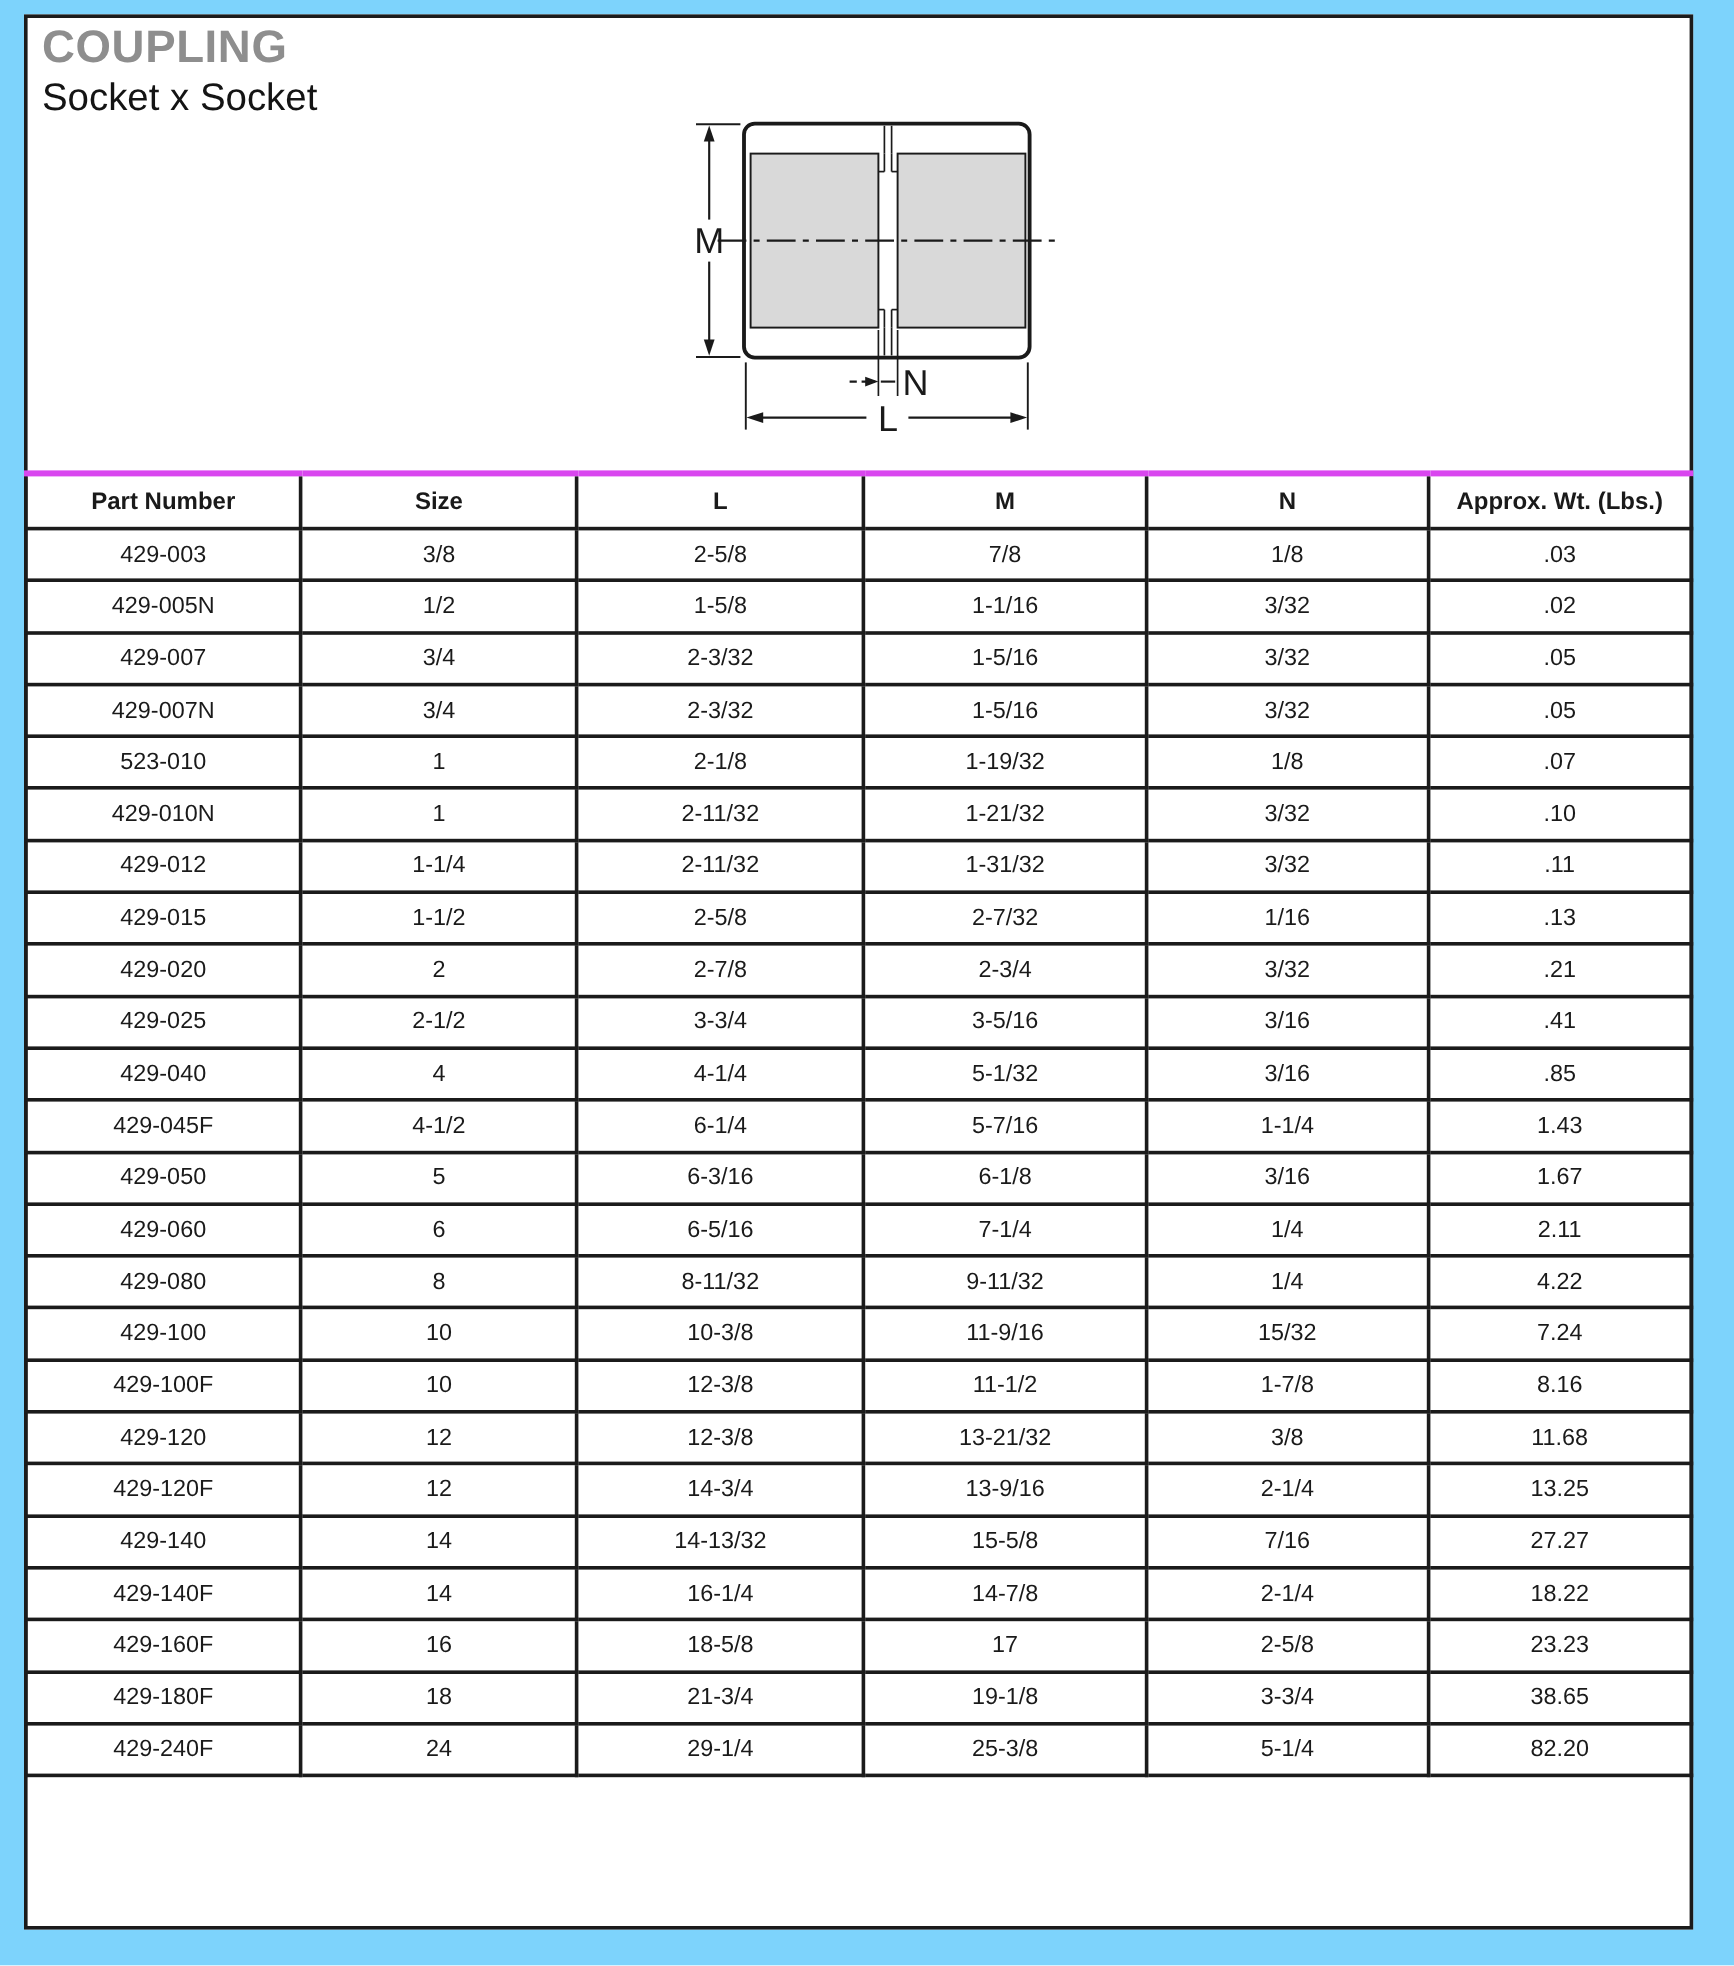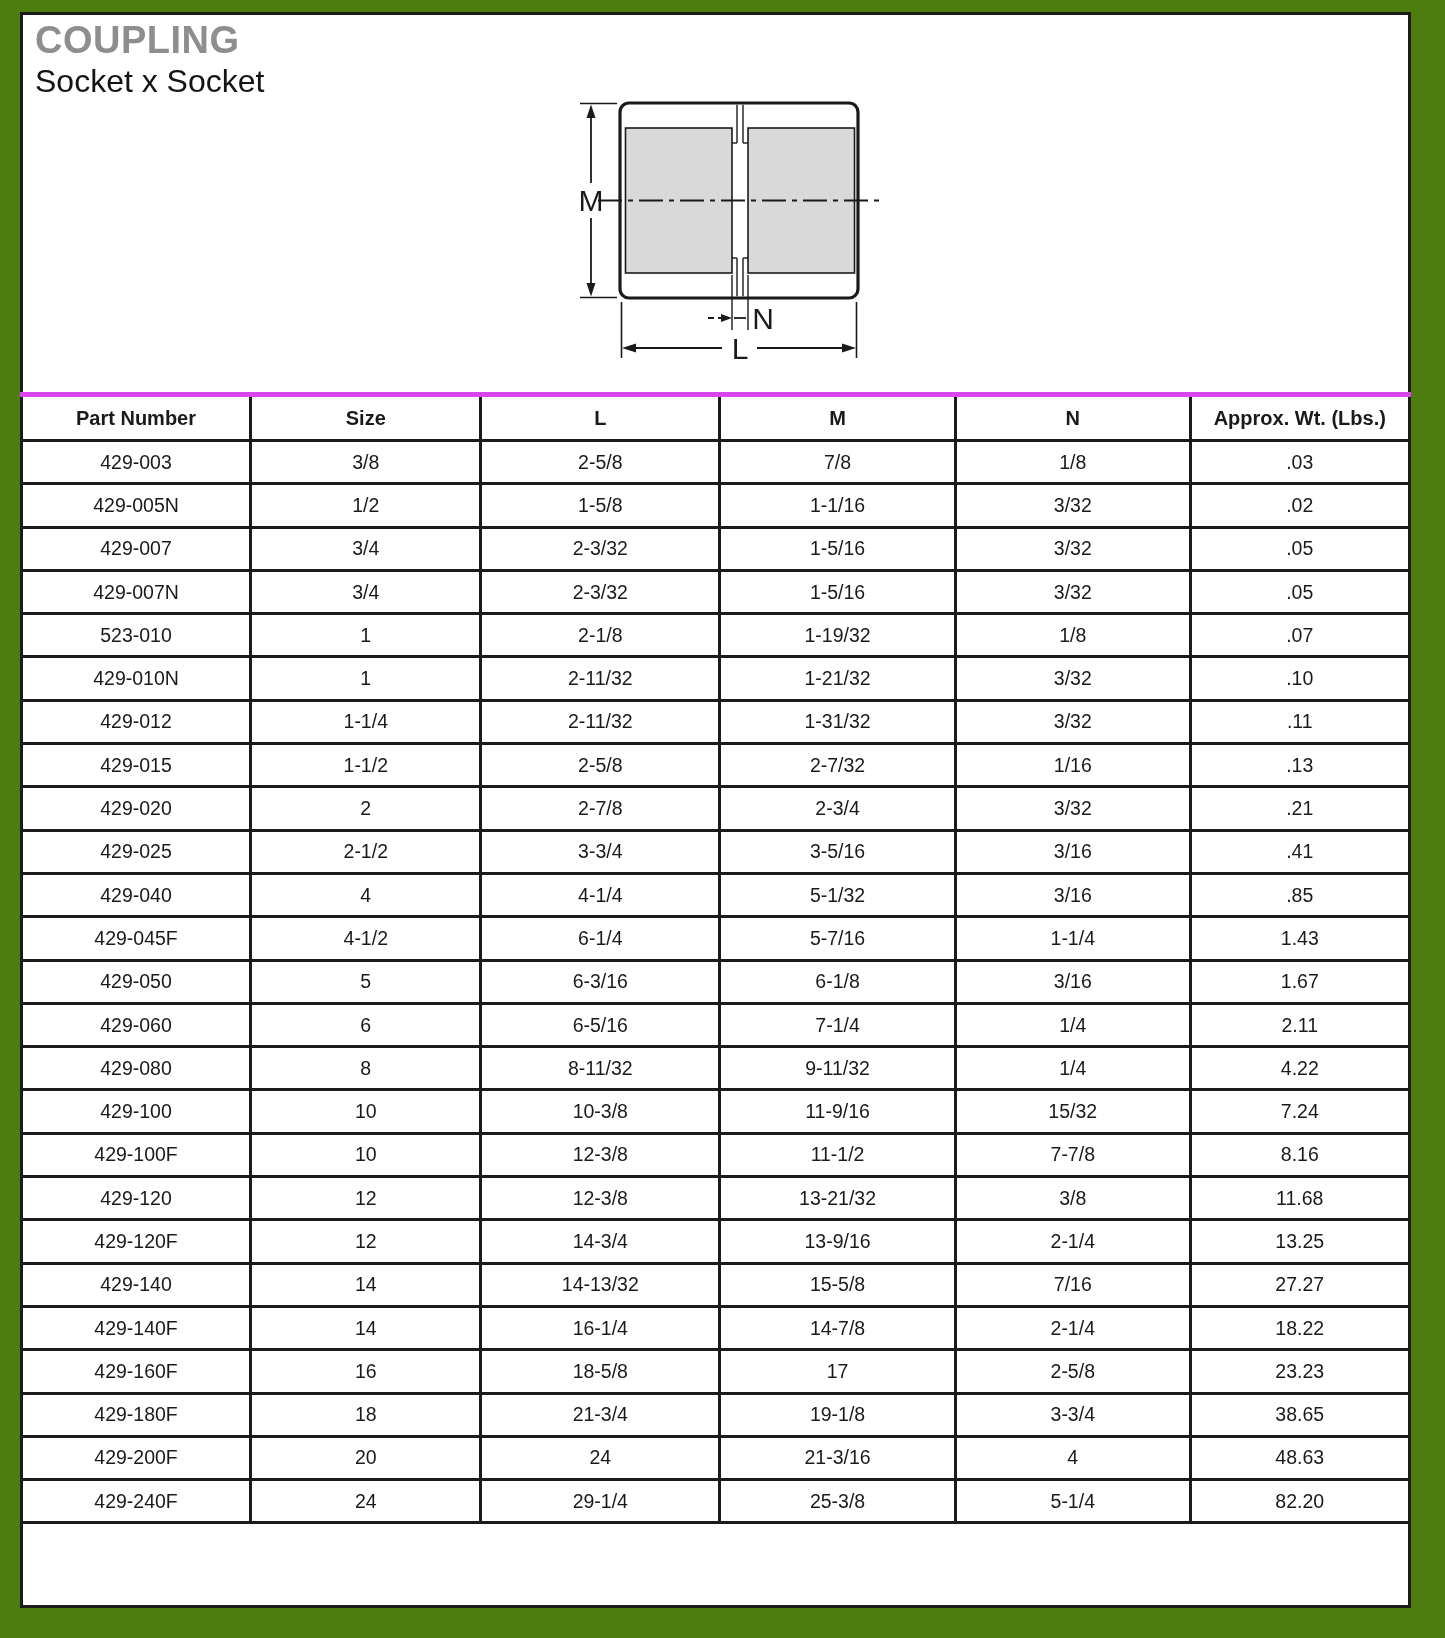--- a/index.html
+++ b/index.html
@@ -6,21 +6,21 @@
     margin: 0;
     padding: 0;
     background: #ffffff;
     font-family: "Liberation Sans", sans-serif;
     color: #1a1a1a;
   }
   .page {
     position: relative;
     width: 1445px;
     height: 1638px;
-    background: #4d7c0f;
+    background: #7dd3fc;
     overflow: hidden;
   }
   .frame {
     position: absolute;
     left: 20px;
     top: 12px;
     width: 1391px;
     height: 1596px;
     border: 3px solid #1b1b1b;
     box-sizing: border-box;
@@ -285,21 +285,21 @@
             <td>10-3/8</td>
             <td>11-9/16</td>
             <td>15/32</td>
             <td>7.24</td>
           </tr>
           <tr>
             <td>429-100F</td>
             <td>10</td>
             <td>12-3/8</td>
             <td>11-1/2</td>
-            <td>7-7/8</td>
+            <td>1-7/8</td>
             <td>8.16</td>
           </tr>
           <tr>
             <td>429-120</td>
             <td>12</td>
             <td>12-3/8</td>
             <td>13-21/32</td>
             <td>3/8</td>
             <td>11.68</td>
           </tr>
@@ -337,28 +337,20 @@
           </tr>
           <tr>
             <td>429-180F</td>
             <td>18</td>
             <td>21-3/4</td>
             <td>19-1/8</td>
             <td>3-3/4</td>
             <td>38.65</td>
           </tr>
           <tr>
-            <td>429-200F</td>
-            <td>20</td>
-            <td>24</td>
-            <td>21-3/16</td>
-            <td>4</td>
-            <td>48.63</td>
-          </tr>
-          <tr>
             <td>429-240F</td>
             <td>24</td>
             <td>29-1/4</td>
             <td>25-3/8</td>
             <td>5-1/4</td>
             <td>82.20</td>
           </tr>
         </tbody>
     </table>
 

